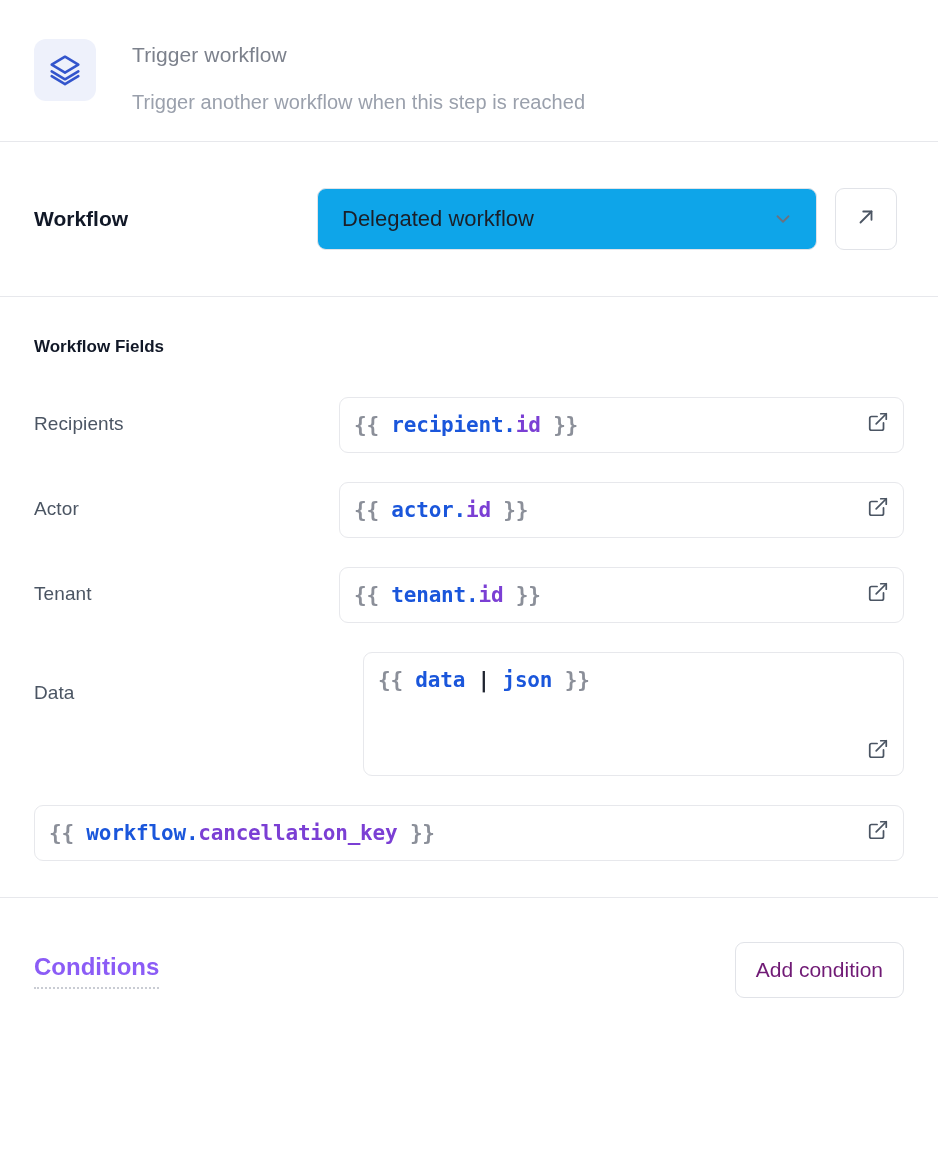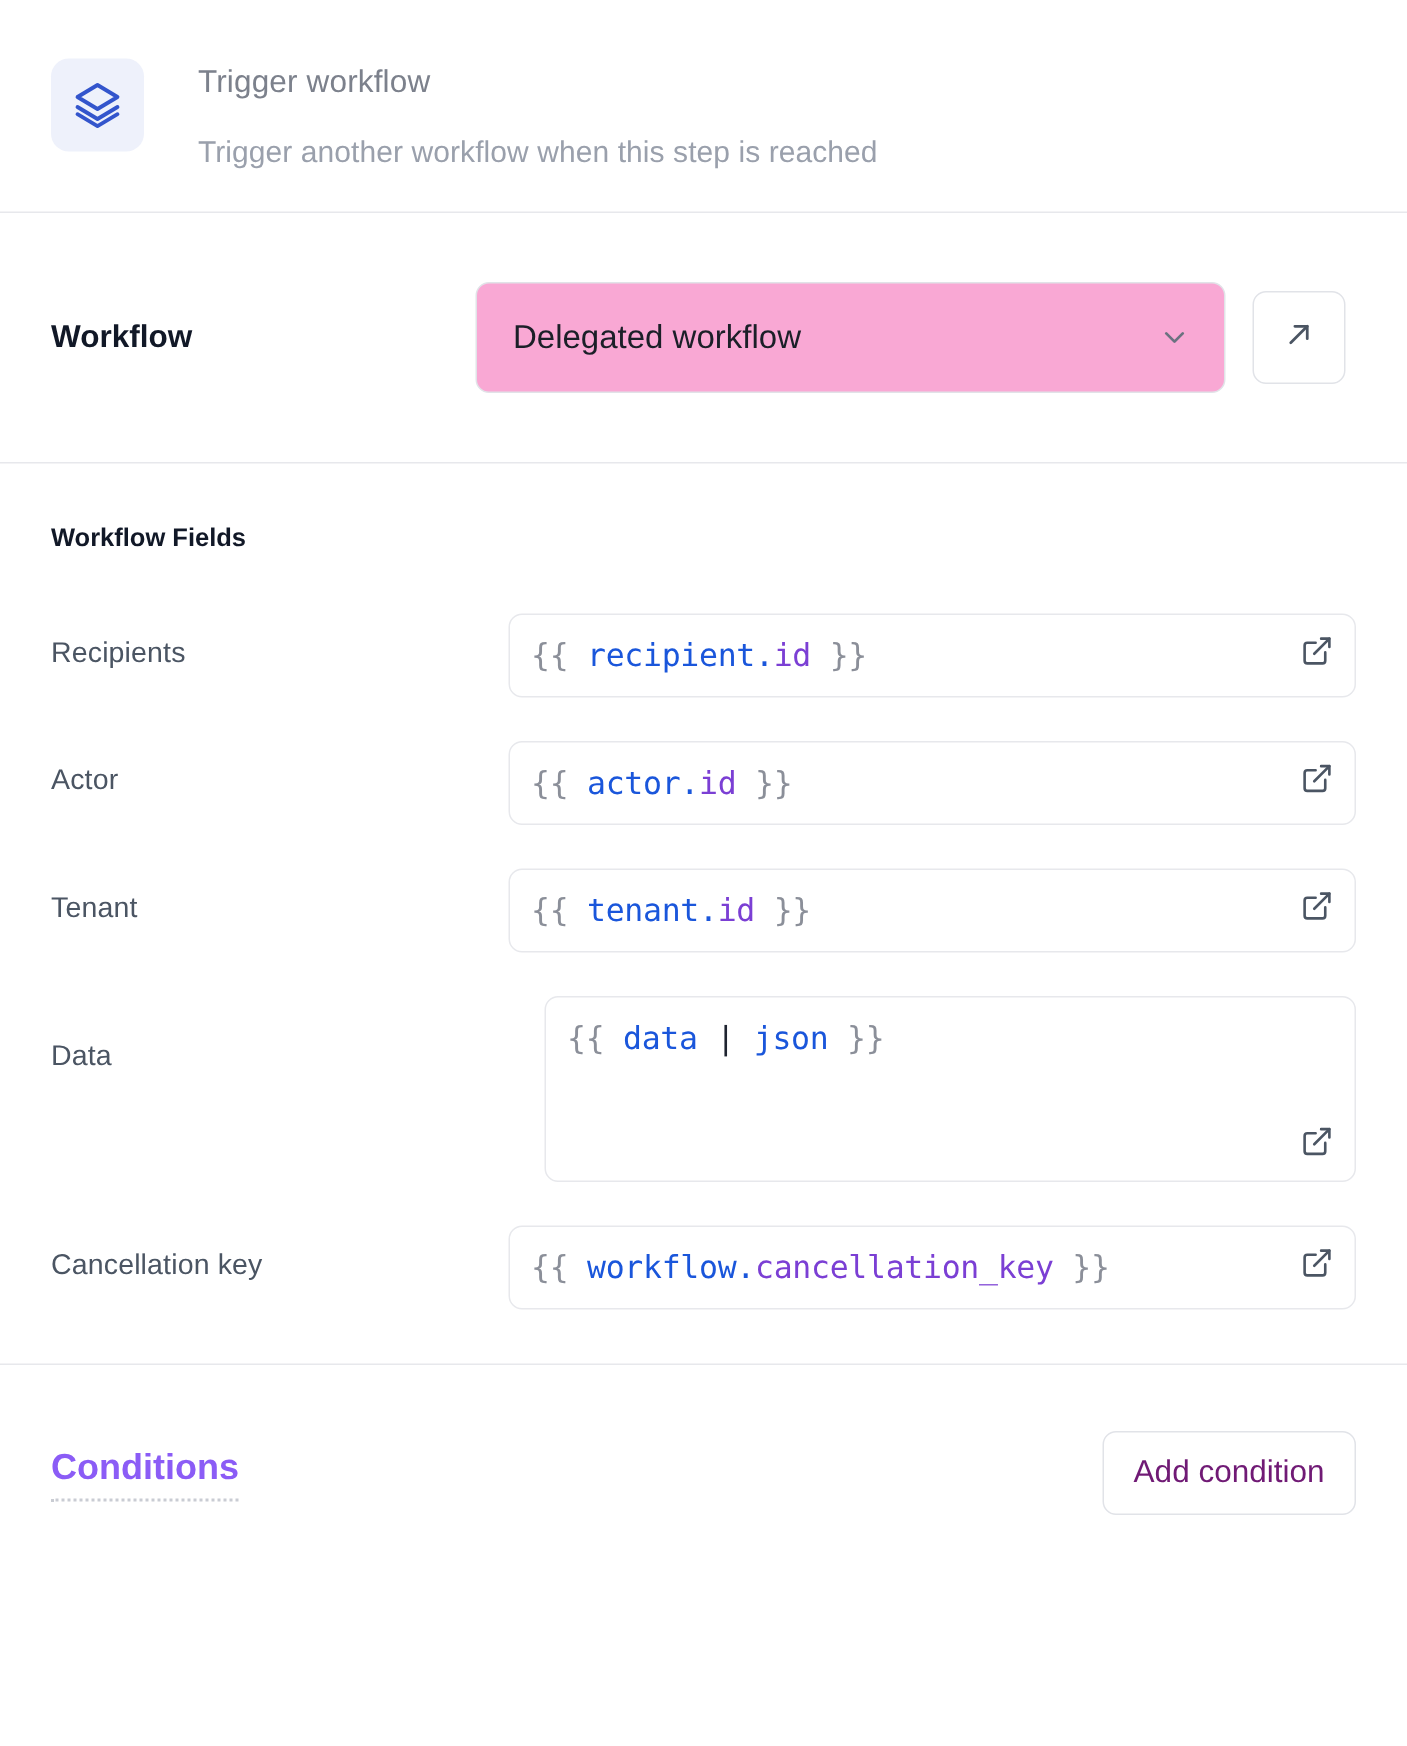--- a/index.html
+++ b/index.html
@@ -80,24 +80,24 @@
   .row-label {
     font-size: 21px;
     font-weight: 700;
     color: #111827;
     width: 283px;
     min-width: 283px;
   }
   .select-wrap {
     position: relative;
     width: 500px;
-    height: 74px;
+    height: 62px;
     border: 1px solid #e1e3e8;
     border-radius: 9px;
-    background: #f9a8d4;
+    background: #0ea5e9;
     display: flex;
     align-items: center;
     box-sizing: border-box;
   }
   .select-value {
     font-size: 22px;
     color: #1b1f28;
     padding-left: 24px;
     flex: 1;
   }
@@ -151,20 +151,21 @@
 
   .code-input {
     position: relative;
     flex: 1;
     border: 1px solid #e7e8ec;
     border-radius: 9px;
     background: #ffffff;
     box-sizing: border-box;
     min-height: 54px;
     padding: 12px 58px 12px 14px;
+    font-weight: bold;
   }
   .code-input.tall {
     min-height: 124px;
     margin-left: 24px;
   }
   .code-text {
     font-family: "DejaVu Sans Mono", "Liberation Mono", monospace;
     font-size: 21px;
     line-height: 30px;
     white-space: pre;
@@ -312,21 +313,20 @@
             <span class="code-link">
               <svg width="22" height="22" viewBox="0 0 24 24" fill="none" stroke="#4b5563" stroke-width="1.9" stroke-linecap="round" stroke-linejoin="round">
                 <path d="M18 13v6a2 2 0 0 1-2 2H5a2 2 0 0 1-2-2V8a2 2 0 0 1 2-2h6"></path>
                 <polyline points="15 3 21 3 21 9"></polyline>
                 <line x1="10" y1="14" x2="21" y2="3"></line>
               </svg>
             </span>
           </div>
         </div>
         <div class="field-row">
-          <div class="field-label">Cancellation key</div>
           <div class="code-input">
             <div class="code-text"><span class="tok-brace">{{ </span><span class="tok-root">workflow</span><span class="tok-dot">.</span><span class="tok-prop">cancellation_key</span><span class="tok-brace"> }}</span></div>
             <span class="code-link">
               <svg width="22" height="22" viewBox="0 0 24 24" fill="none" stroke="#4b5563" stroke-width="1.9" stroke-linecap="round" stroke-linejoin="round">
                 <path d="M18 13v6a2 2 0 0 1-2 2H5a2 2 0 0 1-2-2V8a2 2 0 0 1 2-2h6"></path>
                 <polyline points="15 3 21 3 21 9"></polyline>
                 <line x1="10" y1="14" x2="21" y2="3"></line>
               </svg>
             </span>
           </div>

